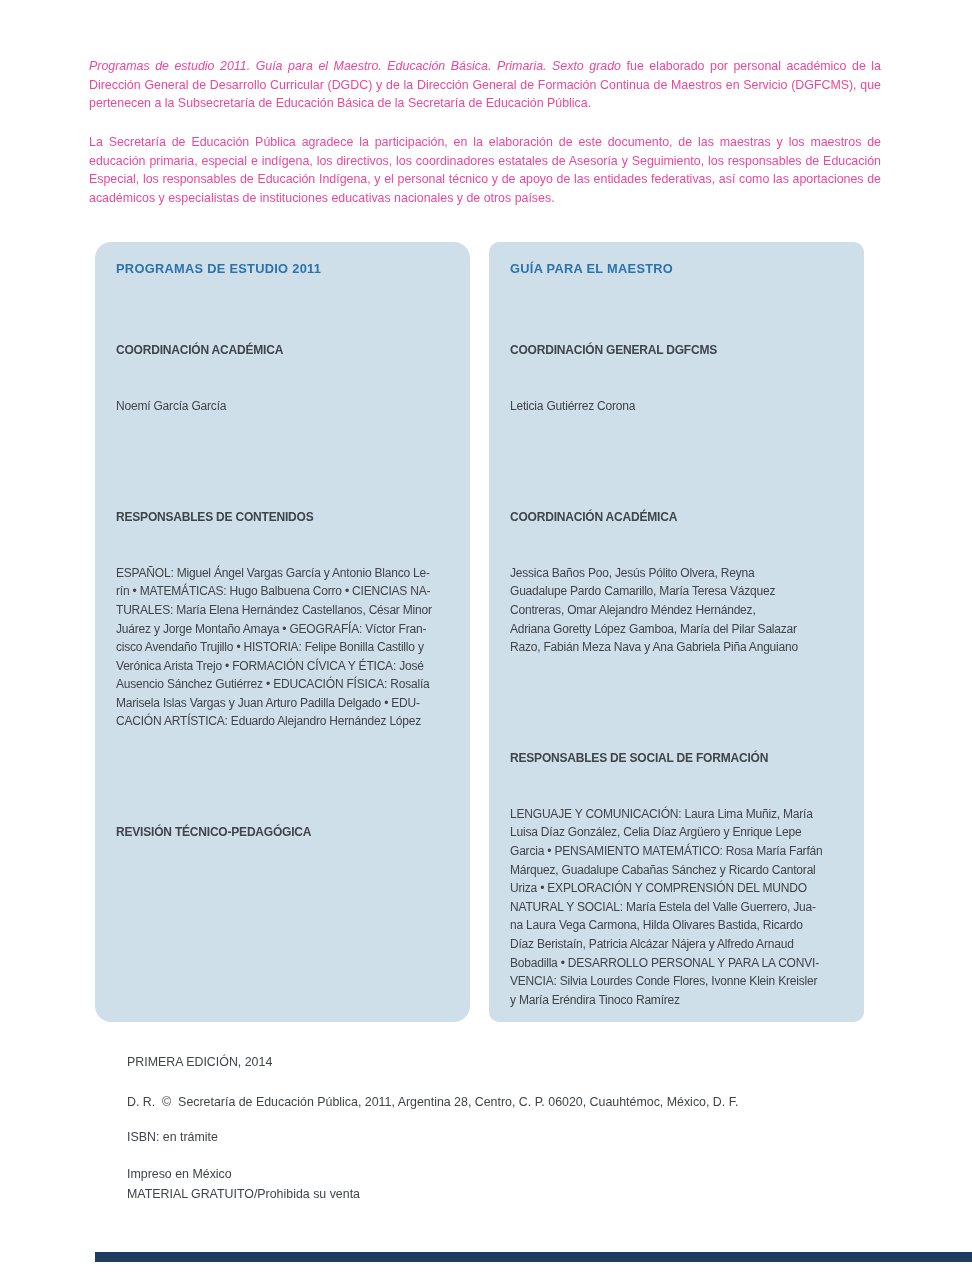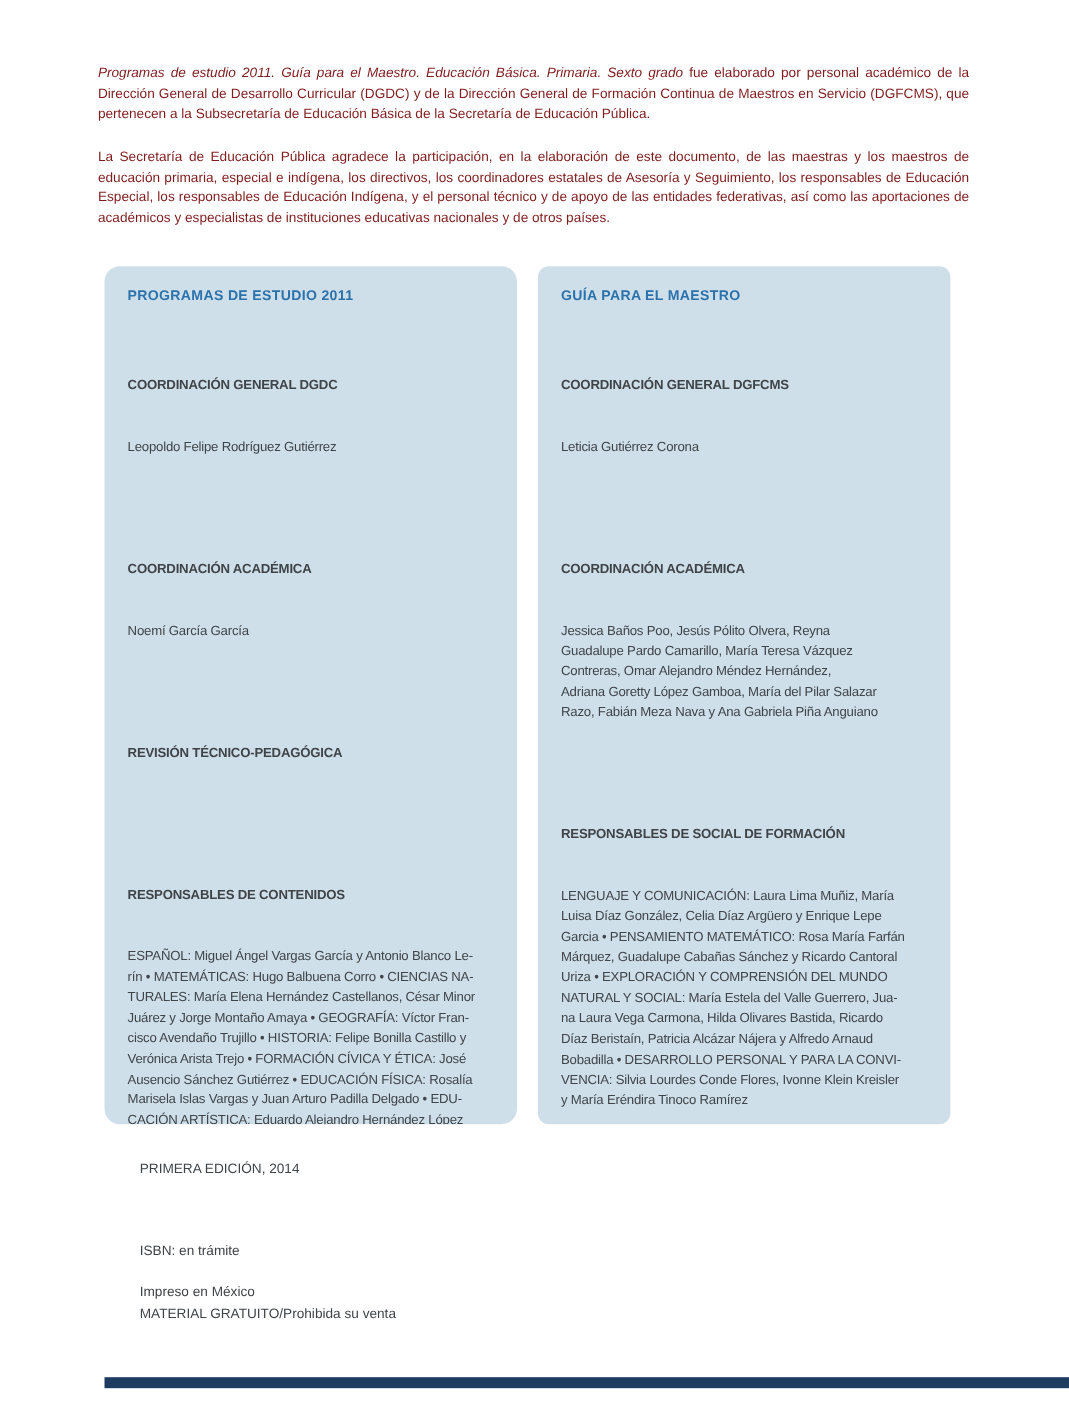--- a/index.html
+++ b/index.html
@@ -10,40 +10,40 @@
     background: #ffffff;
     font-family: "Liberation Sans", sans-serif;
     overflow: hidden;
   }
   .para {
     position: absolute;
     left: 89px;
     width: 792px;
     font-size: 12.4px;
     line-height: 18.5px;
-    color: #7f1d1d;
+    color: #ec4899;
     text-align: justify;
     margin: 0;
   }
   #intro-paragraph { top: 57px; }
   #ack-paragraph  { top: 133px; }
   .italic { font-style: italic; }
 
   .credits-box {
     position: absolute;
     top: 242px;
     width: 375px;
     height: 780px;
     box-sizing: border-box;
     padding: 18px 18px 0 21px;
     background: #cfdfe9;
     border-radius: 16px;
     overflow: hidden;
   }
-  #left-box  { left: 95px; border-radius: 14px; }
+  #left-box  { left: 95px; }
   #right-box { left: 489px; border-radius: 10px; }
 
   .box-header {
     font-size: 12.8px;
     font-weight: bold;
     color: #2b72ac;
     letter-spacing: 0.3px;
     line-height: 18px;
     margin-bottom: 26px;
     white-space: pre;
@@ -88,42 +88,38 @@
 <div id="page">
 
   <p class="para" id="intro-paragraph"><span class="italic">Programas de estudio 2011. Guía para el Maestro. Educación Básica. Primaria. Sexto grado</span><span> fue elaborado por personal académico de la Dirección General de Desarrollo Curricular (DGDC) y de la Dirección General de Formación Continua de Maestros en Servicio (DGFCMS), que pertenecen a la Subsecretaría de Educación Básica de la Secretaría de Educación Pública.</span></p>
 
   <p class="para" id="ack-paragraph">La Secretaría de Educación Pública agradece la participación, en la elaboración de este documento, de las maestras y los maestros de educación primaria, especial e indígena, los directivos, los coordinadores estatales de Asesoría y Seguimiento, los responsables de Educación Especial, los responsables de Educación Indígena, y el personal técnico y de apoyo de las entidades federativas, así como las aportaciones de académicos y especialistas de instituciones educativas nacionales y de otros países.</p>
 
   <div class="credits-box" id="left-box">
     <div class="box-header">PROGRAMAS DE ESTUDIO 2011</div>
 
     <div class="sec">
-      <div class="sec-title">COORDINACIÓN GENERAL DGDC</div>
-      <div class="sec-body">Leopoldo Felipe Rodríguez Gutiérrez</div>
-    </div>
-    <div class="sec">
       <div class="sec-title">COORDINACIÓN ACADÉMICA</div>
       <div class="sec-body">Noemí García García</div>
-    </div>
-    <div class="sec">
-      <div class="sec-title">REVISIÓN TÉCNICO-PEDAGÓGICA</div>
-      
     </div>
     <div class="sec">
       <div class="sec-title">RESPONSABLES DE CONTENIDOS</div>
       <div class="sec-body">ESPAÑOL: Miguel Ángel Vargas García y Antonio Blanco Le-
 rín • MATEMÁTICAS: Hugo Balbuena Corro • CIENCIAS NA-
 TURALES: María Elena Hernández Castellanos, César Minor
 Juárez y Jorge Montaño Amaya • GEOGRAFÍA: Víctor Fran-
 cisco Avendaño Trujillo • HISTORIA: Felipe Bonilla Castillo y
 Verónica Arista Trejo • FORMACIÓN CÍVICA Y ÉTICA: José
 Ausencio Sánchez Gutiérrez • EDUCACIÓN FÍSICA: Rosalía
 Marisela Islas Vargas y Juan Arturo Padilla Delgado • EDU-
 CACIÓN ARTÍSTICA: Eduardo Alejandro Hernández López</div>
+    </div>
+    <div class="sec">
+      <div class="sec-title">REVISIÓN TÉCNICO-PEDAGÓGICA</div>
+      
     </div>
 
   </div>
 
   <div class="credits-box" id="right-box">
     <div class="box-header">GUÍA PARA EL MAESTRO</div>
 
     <div class="sec bold-body">
       <div class="sec-title">COORDINACIÓN GENERAL DGFCMS</div>
       <div class="sec-body">Leticia Gutiérrez Corona</div>
@@ -147,19 +143,20 @@
 na Laura Vega Carmona, Hilda Olivares Bastida, Ricardo
 Díaz Beristaín, Patricia Alcázar Nájera y Alfredo Arnaud
 Bobadilla • DESARROLLO PERSONAL Y PARA LA CONVI-
 VENCIA: Silvia Lourdes Conde Flores, Ivonne Klein Kreisler
 y María Eréndira Tinoco Ramírez</div>
     </div>
 
   </div>
 
   <div class="footer-line" id="footer-edition">PRIMERA EDICIÓN, 2014</div>
+  <div class="footer-line" id="footer-rights">D. R.  ©  Secretaría de Educación Pública, 2011, Argentina 28, Centro, C. P. 06020, Cuauhtémoc, México, D. F.</div>
   <div class="footer-line" id="footer-isbn">ISBN: en trámite</div>
   <div class="footer-line" id="footer-printed">Impreso en México</div>
   <div class="footer-line" id="footer-material">MATERIAL GRATUITO/Prohibida su venta</div>
 
   <div class="bottom-band"></div>
 
 </div>
 
 </body></html>

